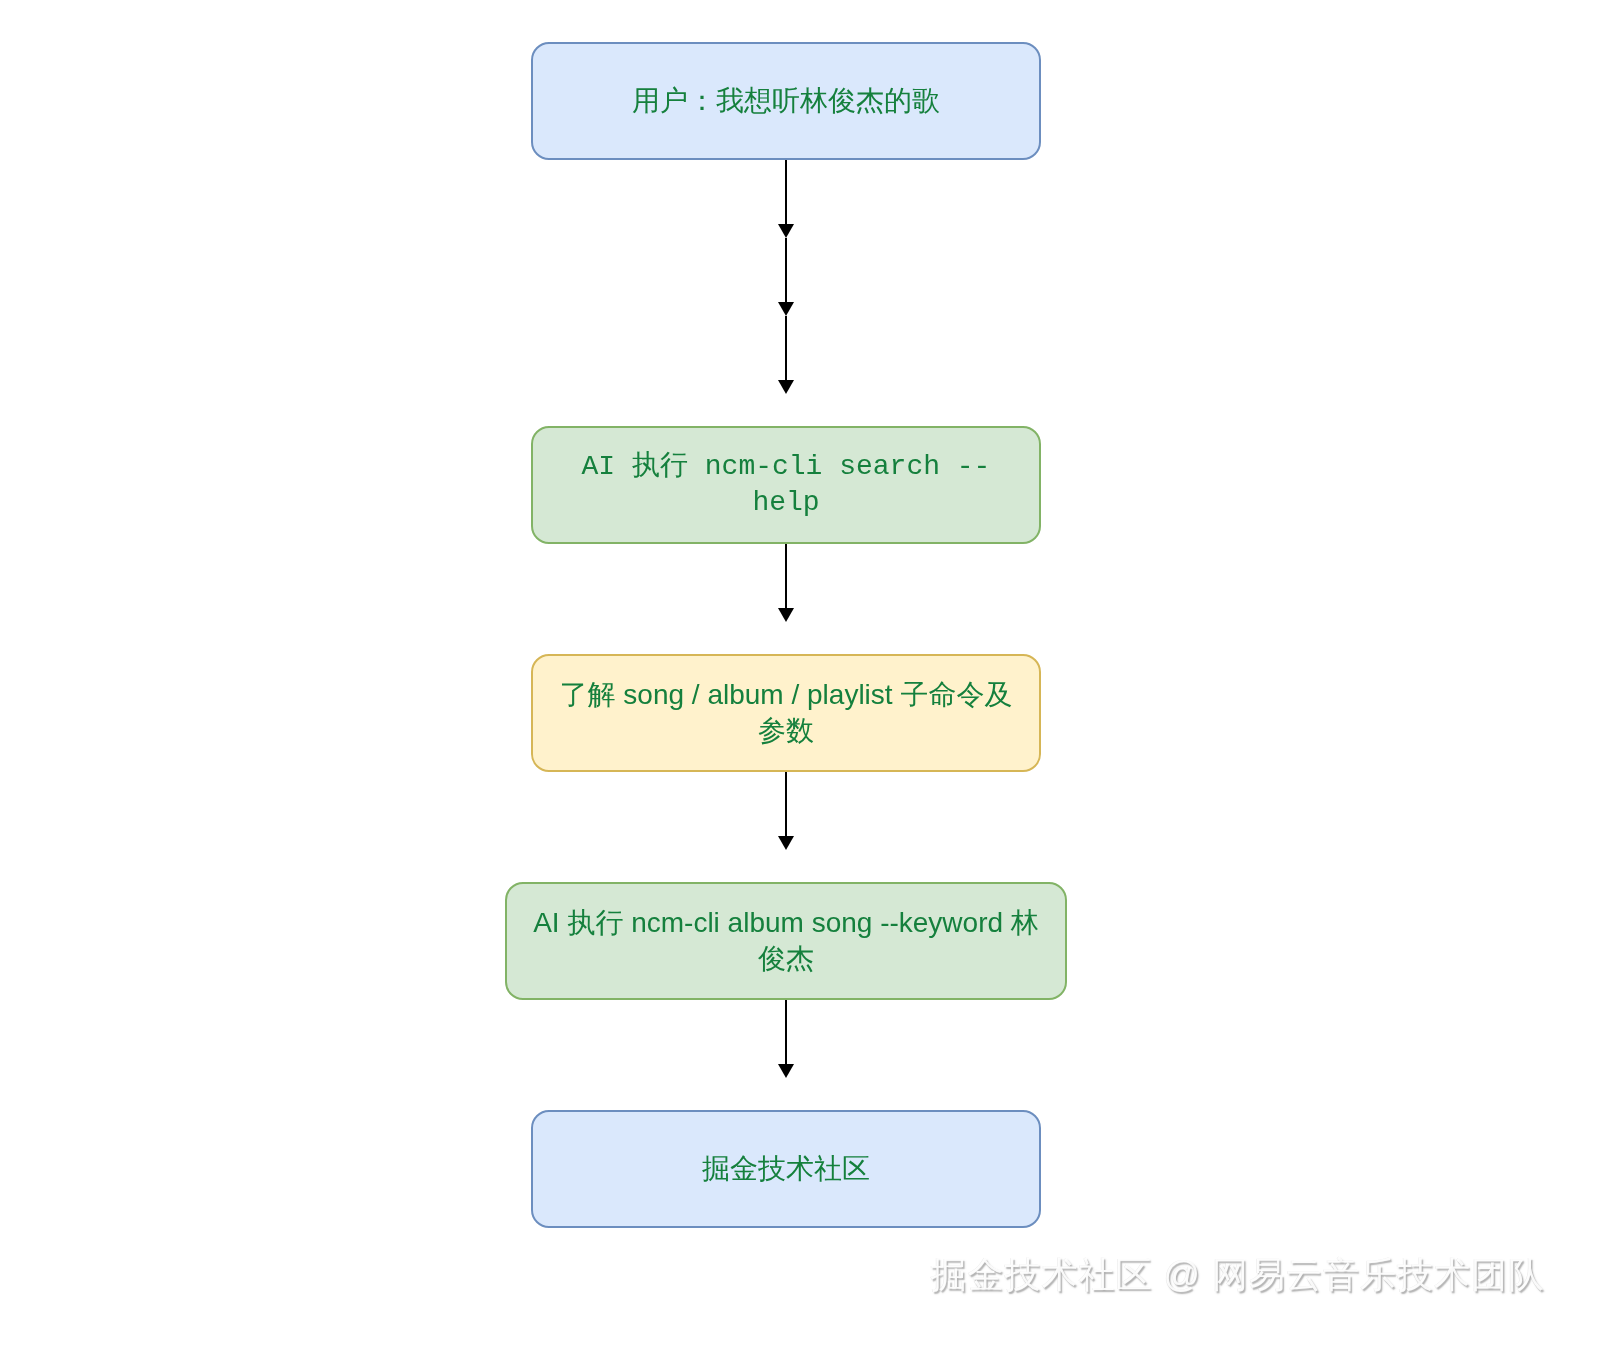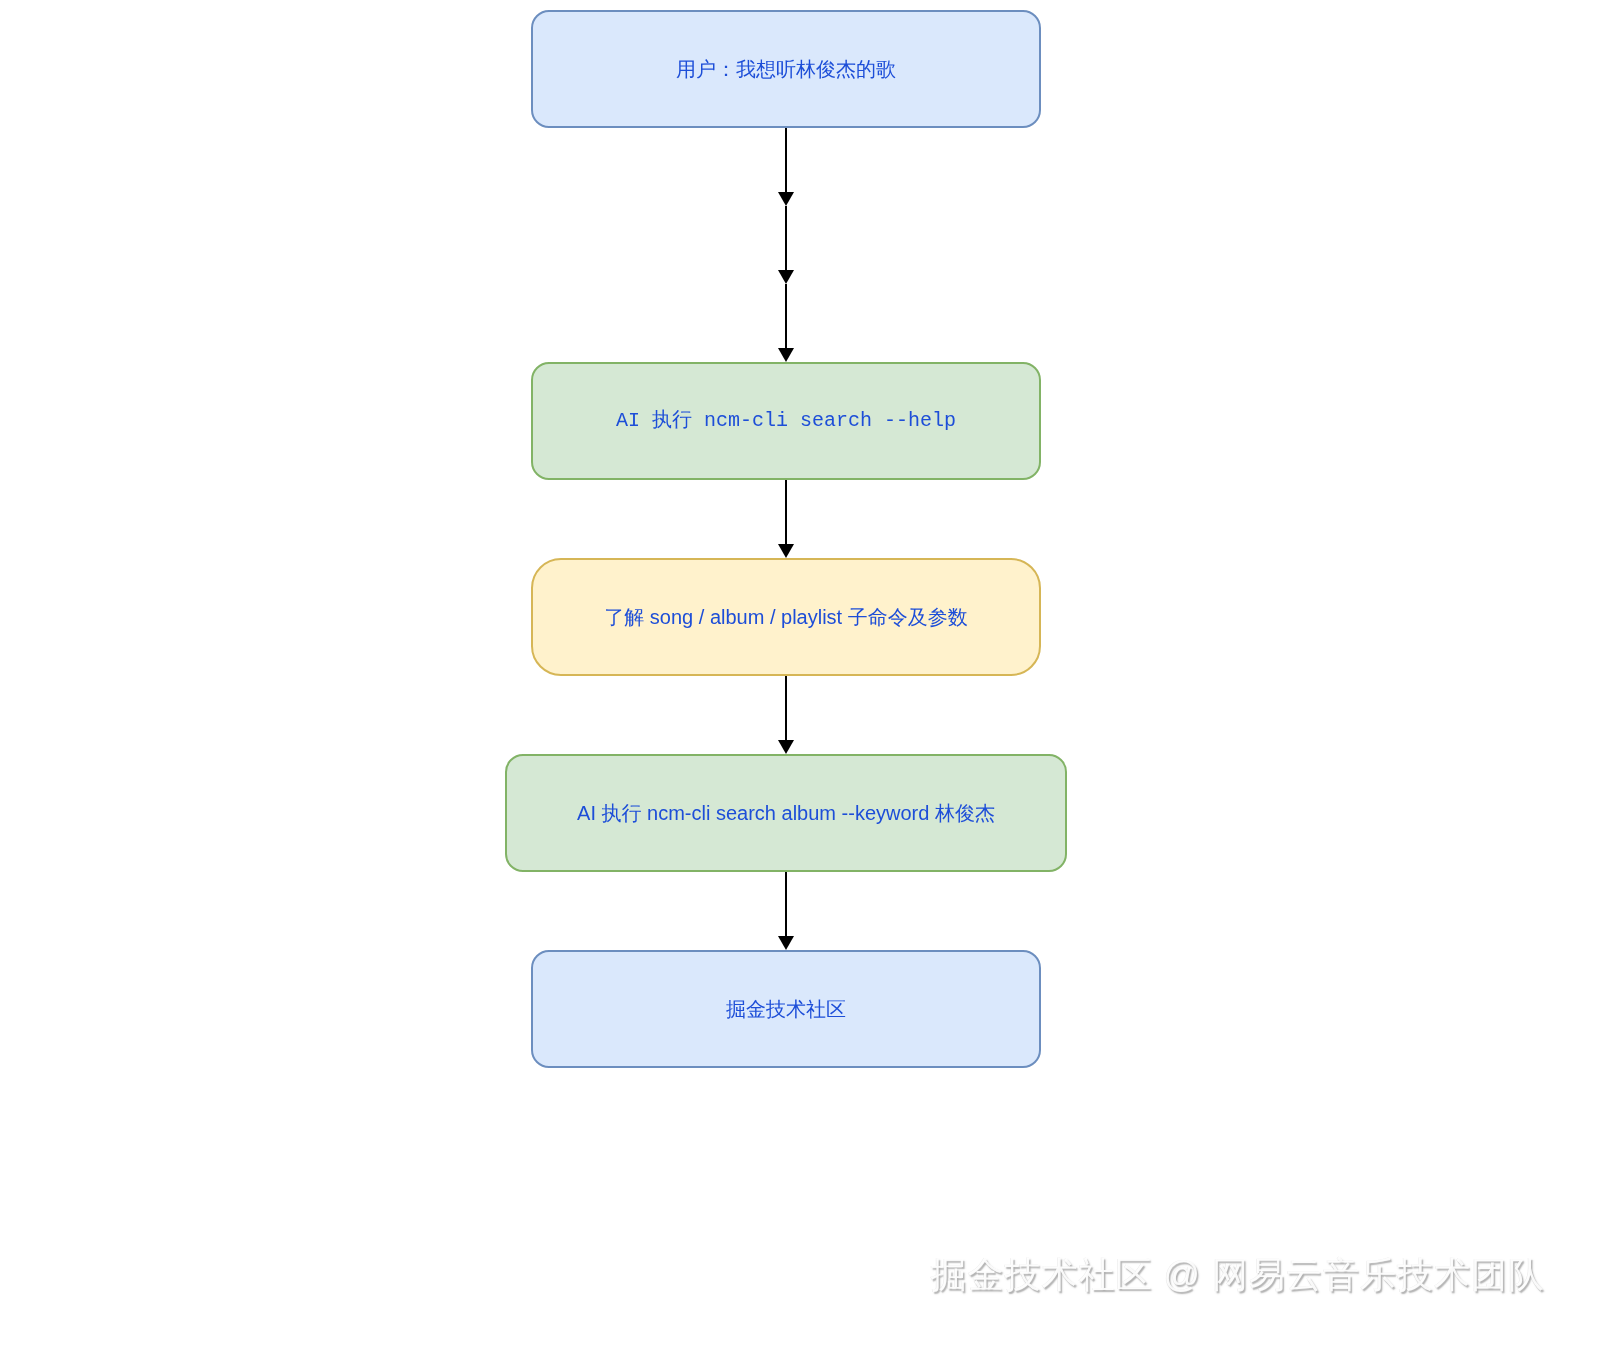--- a/index.html
+++ b/index.html
@@ -27,25 +27,26 @@
   }
   .flow-node {
     width: 510px;
     height: 118px;
     border-radius: 18px;
     border: 2px solid #999999;
     display: flex;
     align-items: center;
     justify-content: center;
     text-align: center;
-    font-size: 20px;
-    color: #1d4ed8;
+    font-size: 28px;
+    color: #15803d;
     line-height: 1.3;
     padding: 0 16px;
     flex: 0 0 auto;
+    margin-top: 32px;
   }
   .flow-node.wide {
     width: 562px;
   }
   .flow-node.type-blue   { background: #dae8fc; border-color: #6c8ebf; }
   .flow-node.type-green  { background: #d5e8d4; border-color: #82b366; }
   .flow-node.type-yellow { background: #fff2cc; border-color: #d6b656; }
   .flow-arrow {
     width: 18px;
     height: 78px;
@@ -110,31 +111,31 @@
 
     <div class="flow-node type-green" style="background: rgb(213, 232, 212); border-color: rgb(130, 179, 102); font-family: Liberation Mono, monospace;">
       <span>AI 执行 ncm-cli search --help</span>
     </div>
 
     <div class="flow-arrow">
       <div class="shaft" style="background: rgb(0, 0, 0);"></div>
       <div class="head" style="border-top-color: rgb(0, 0, 0);"></div>
     </div>
 
-    <div class="flow-node type-yellow" style="background: rgb(255, 242, 204); border-color: rgb(214, 182, 86); border-radius: 30px;">
+    <div class="flow-node type-yellow" style="background: rgb(255, 242, 204); border-color: rgb(214, 182, 86);">
       <span>了解 song / album / playlist 子命令及参数</span>
     </div>
 
     <div class="flow-arrow">
       <div class="shaft" style="background: rgb(0, 0, 0);"></div>
       <div class="head" style="border-top-color: rgb(0, 0, 0);"></div>
     </div>
 
     <div class="flow-node type-green wide" style="background: rgb(213, 232, 212); border-color: rgb(130, 179, 102);">
-      <span>AI 执行 ncm-cli search album --keyword 林俊杰</span>
+      <span>AI 执行 ncm-cli album song --keyword 林俊杰</span>
     </div>
 
     <div class="flow-arrow">
       <div class="shaft" style="background: rgb(0, 0, 0);"></div>
       <div class="head" style="border-top-color: rgb(0, 0, 0);"></div>
     </div>
 
     <div class="flow-node type-blue" style="background: rgb(218, 232, 252); border-color: rgb(108, 142, 191);">
       <span>掘金技术社区</span>
     </div>

